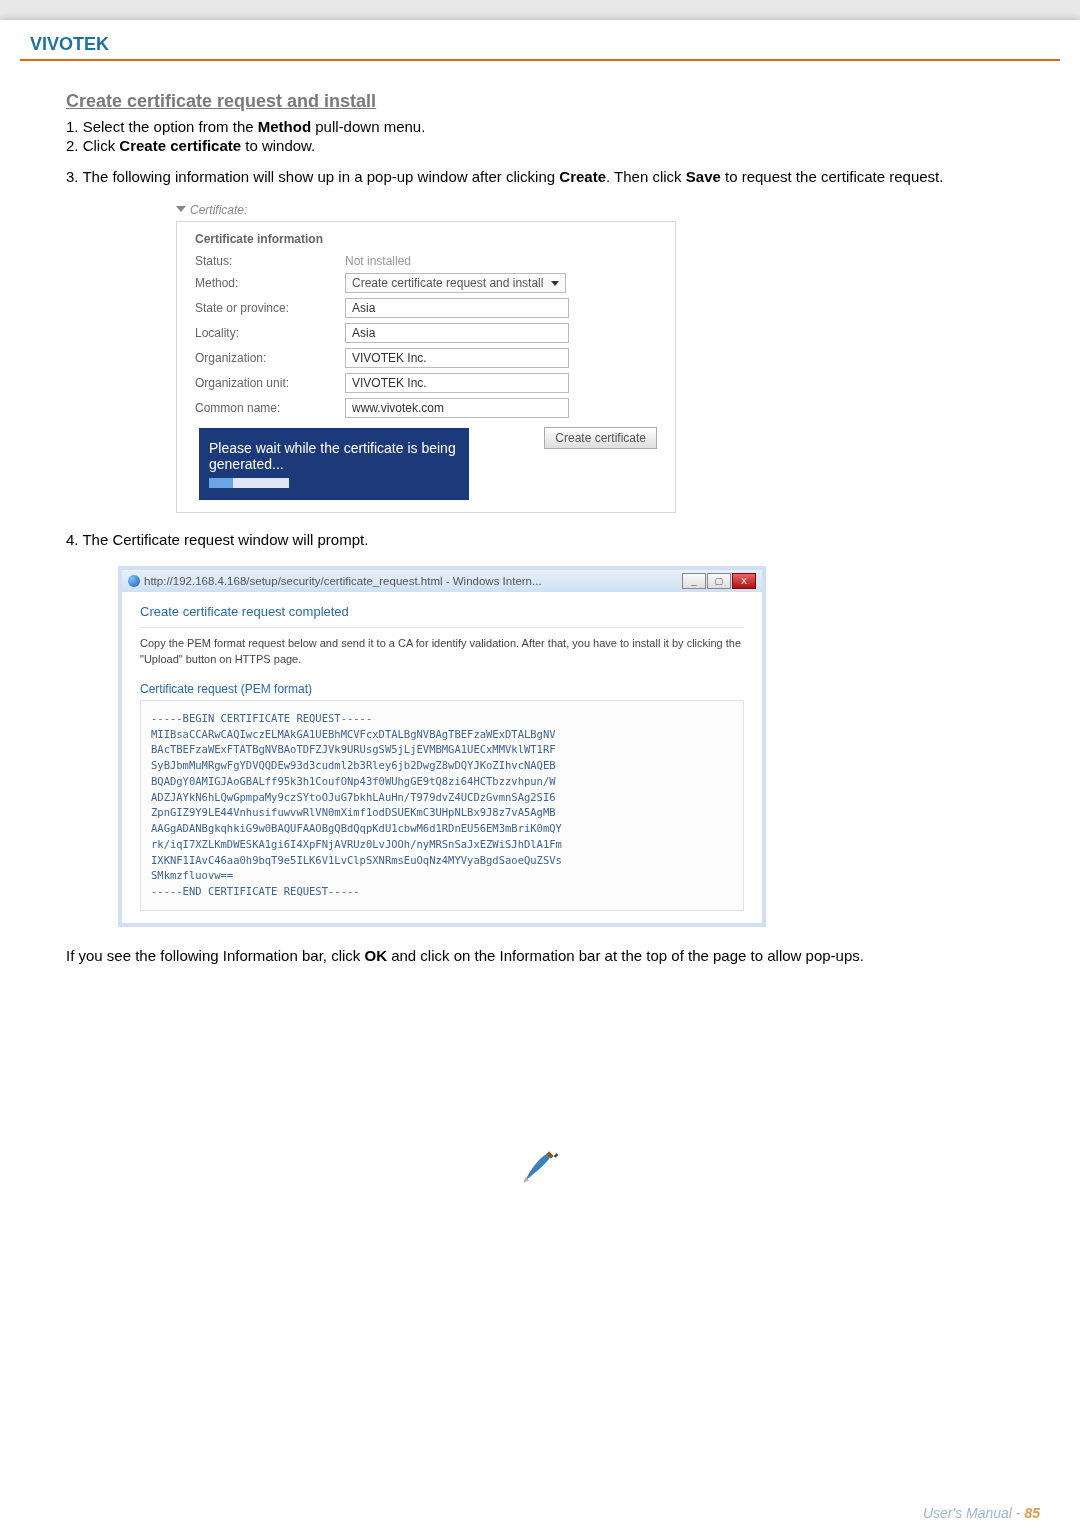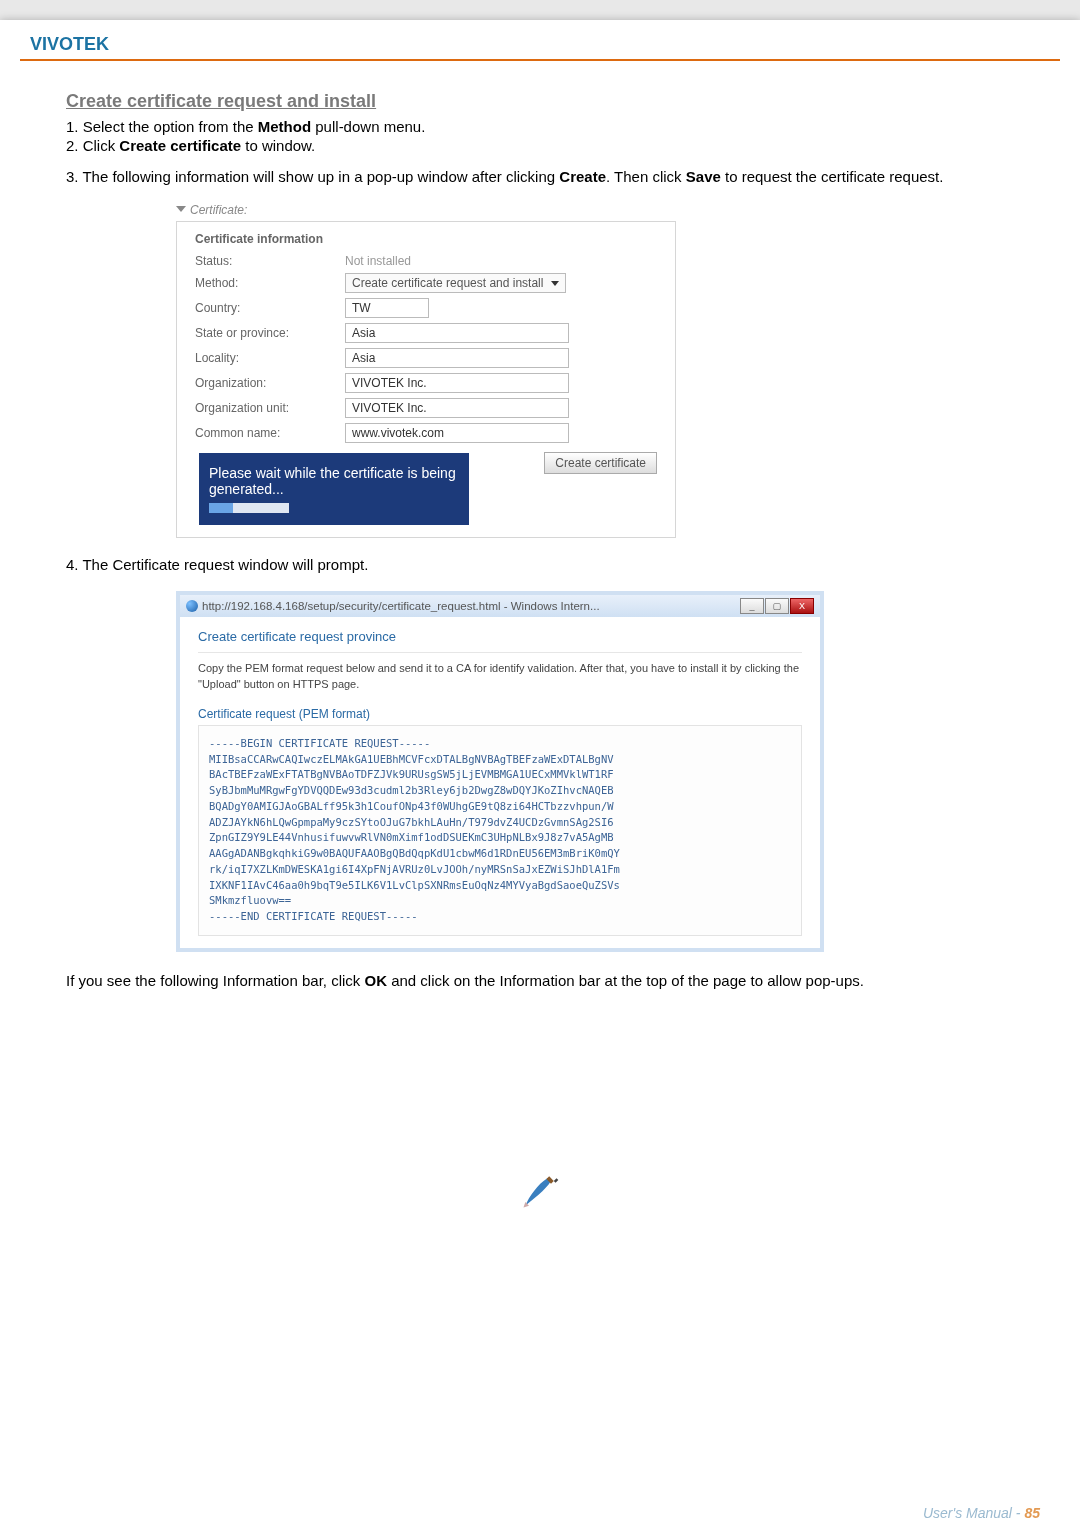--- a/index.html
+++ b/index.html
@@ -17,21 +17,21 @@
   .panel{border:1px solid #d6d6d6;padding:10px 18px 12px;margin-top:4px}
   .row{display:flex;align-items:center;margin:5px 0}
   .row .lab{width:150px;color:#666}
   .stat-txt{color:#999}
   .sel{border:1px solid #bbb;background:#fafafa;padding:2px 6px;font-size:12px;display:inline-flex;align-items:center;gap:8px}
   .tri{width:0;height:0;border-left:4px solid transparent;border-right:4px solid transparent;border-top:5px solid #333}
   .inp{border:1px solid #bbb;background:#fff;padding:2px 6px;width:210px;font-size:12px;color:#333}
   .btn{border:1px solid #aaa;background:linear-gradient(#fff,#ddd);padding:3px 10px;font-size:12px;float:right;margin-top:4px}
   .wait{background:#1c3a7a;color:#fff;width:250px;padding:12px 10px;font-size:14px;margin-top:10px;margin-left:4px}
   .bar{height:10px;background:linear-gradient(90deg,#6aa5e6 0 30%,#dfe7f3 30%);margin-top:6px;width:80px}
-  .req-window{border:4px solid #d0e0f2;width:640px;margin-left:110px;font-size:11.5px;background:#fff}
+  .req-window{border:4px solid #d0e0f2;width:640px;margin-left:52px;font-size:11.5px;background:#fff}
   .tbar{background:linear-gradient(#e8f0fa,#cfe0f3);padding:3px 6px;color:#555;display:flex;align-items:center;gap:4px}
   .globe{width:12px;height:12px;border-radius:50%;background:radial-gradient(circle at 30% 30%,#7dc0ff,#1b5fa8)}
   .win-btns{margin-left:auto;display:flex;gap:1px}
   .wbtn{width:22px;height:14px;font-size:9px;display:flex;align-items:center;justify-content:center;border:1px solid #888;background:linear-gradient(#fafafa,#ddd)}
   .wbtn.close{background:linear-gradient(#e66,#a11);color:#fff;border-color:#800}
   .req-body{padding:12px 18px}
   .req-h{color:#2a6aa5;font-size:13px;border-bottom:1px solid #e6e6e6;padding-bottom:8px;margin-bottom:8px}
   .req-sub{color:#2a6aa5;font-size:12px;margin:14px 0 4px}
   .pem{background:#fdfdfd;border:1px solid #e3e3e3;padding:10px;font-family:Consolas,Monaco,monospace;font-size:10.5px;color:#3c6496;line-height:1.5;word-break:break-all;white-space:pre-wrap}
   .footer{position:absolute;bottom:6px;right:40px;color:#9bbad0;font-style:italic;font-size:14px}
@@ -71,24 +71,20 @@
 
         <div class="row">
             <span class="lab">Method:</span>
           <span class="sel">
               <span>Create certificate request and install</span>
               <span class="tri"></span>
             </span>
         </div>
 
         <div class="row">
-            <span class="lab">Country:</span>
-            <span class="inp" style="width:70px">TW</span>
-          </div>
-        <div class="row">
             <span class="lab">State or province:</span>
             <span class="inp">Asia</span>
           </div>
         <div class="row">
             <span class="lab">Locality:</span>
             <span class="inp">Asia</span>
           </div>
         <div class="row">
             <span class="lab">Organization:</span>
             <span class="inp">VIVOTEK Inc.</span>
@@ -117,21 +113,21 @@
       <div class="tbar">
         <span class="globe"></span>
         <span>http://192.168.4.168/setup/security/certificate_request.html - Windows Intern...</span>
         <span class="win-btns">
           <span class="wbtn">_</span>
           <span class="wbtn">▢</span>
           <span class="wbtn close">X</span>
         </span>
       </div>
       <div class="req-body">
-        <div class="req-h">Create certificate request province</div>
+        <div class="req-h">Create certificate request completed</div>
         <div style="font-size:11px;color:#444;line-height:1.45">Copy the PEM format request below and send it to a CA for identify validation. After that, you have to install it by clicking the "Upload" button on HTTPS page.</div>
         <div class="req-sub">Certificate request (PEM format)</div>
         <div class="pem">-----BEGIN CERTIFICATE REQUEST-----
 MIIBsaCCARwCAQIwczELMAkGA1UEBhMCVFcxDTALBgNVBAgTBEFzaWExDTALBgNV
 BAcTBEFzaWExFTATBgNVBAoTDFZJVk9URUsgSW5jLjEVMBMGA1UECxMMVklWT1RF
 SyBJbmMuMRgwFgYDVQQDEw93d3cudml2b3Rley6jb2DwgZ8wDQYJKoZIhvcNAQEB
 BQADgY0AMIGJAoGBALff95k3h1CoufONp43f0WUhgGE9tQ8zi64HCTbzzvhpun/W
 ADZJAYkN6hLQwGpmpaMy9czSYtoOJuG7bkhLAuHn/T979dvZ4UCDzGvmnSAg2SI6
 ZpnGIZ9Y9LE44VnhusifuwvwRlVN0mXimf1odDSUEKmC3UHpNLBx9J8z7vA5AgMB
 AAGgADANBgkqhkiG9w0BAQUFAAOBgQBdQqpKdU1cbwM6d1RDnEU56EM3mBriK0mQY

